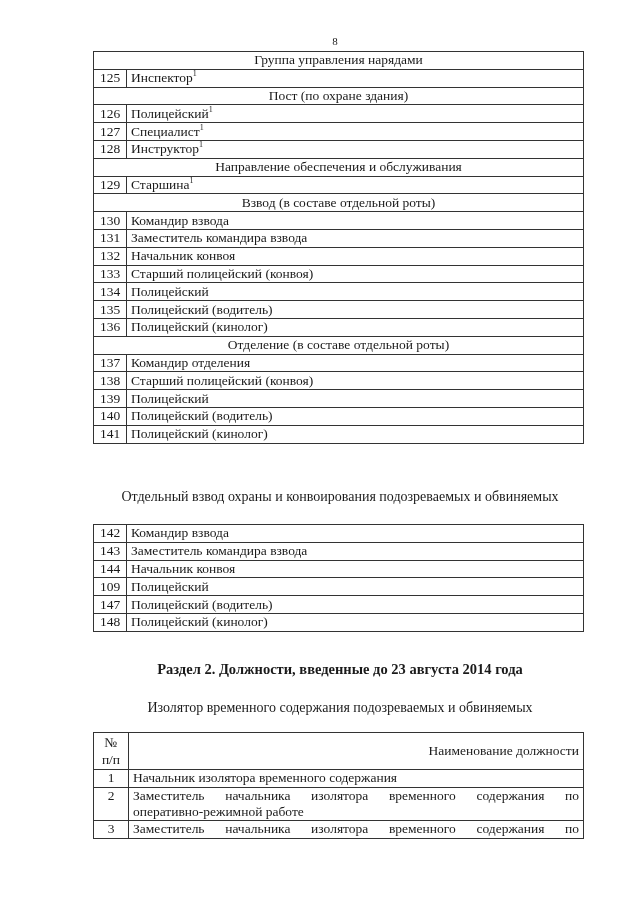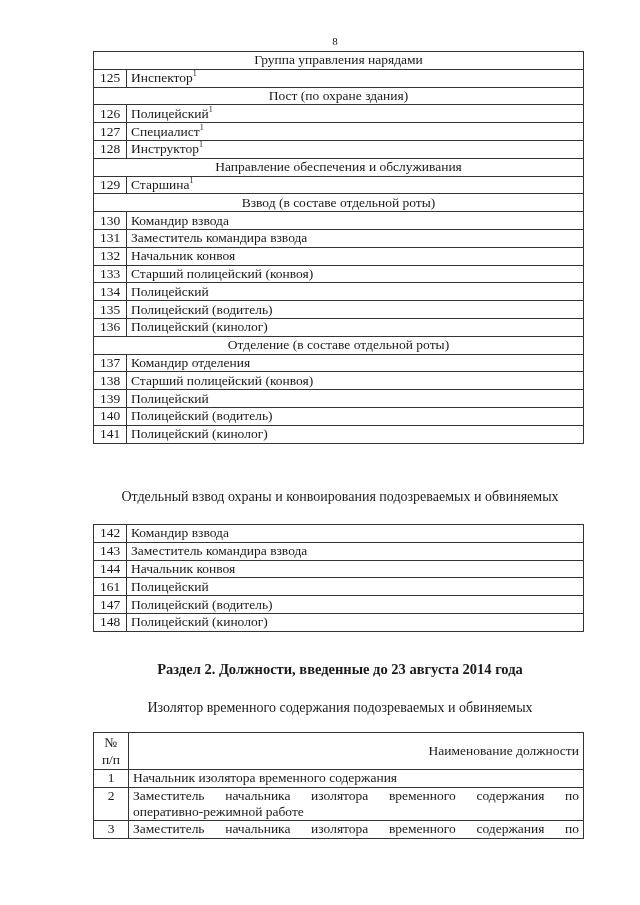--- a/index.html
+++ b/index.html
@@ -184,21 +184,21 @@
       </tr>
     <tr>
         <td class="num">143</td>
         <td>Заместитель командира взвода</td>
       </tr>
     <tr>
         <td class="num">144</td>
         <td>Начальник конвоя</td>
       </tr>
     <tr>
-        <td class="num">161</td>
+        <td class="num">109</td>
         <td>Полицейский</td>
       </tr>
     <tr>
         <td class="num">147</td>
         <td>Полицейский (водитель)</td>
       </tr>
     <tr>
         <td class="num">148</td>
         <td>Полицейский (кинолог)</td>
       </tr>

